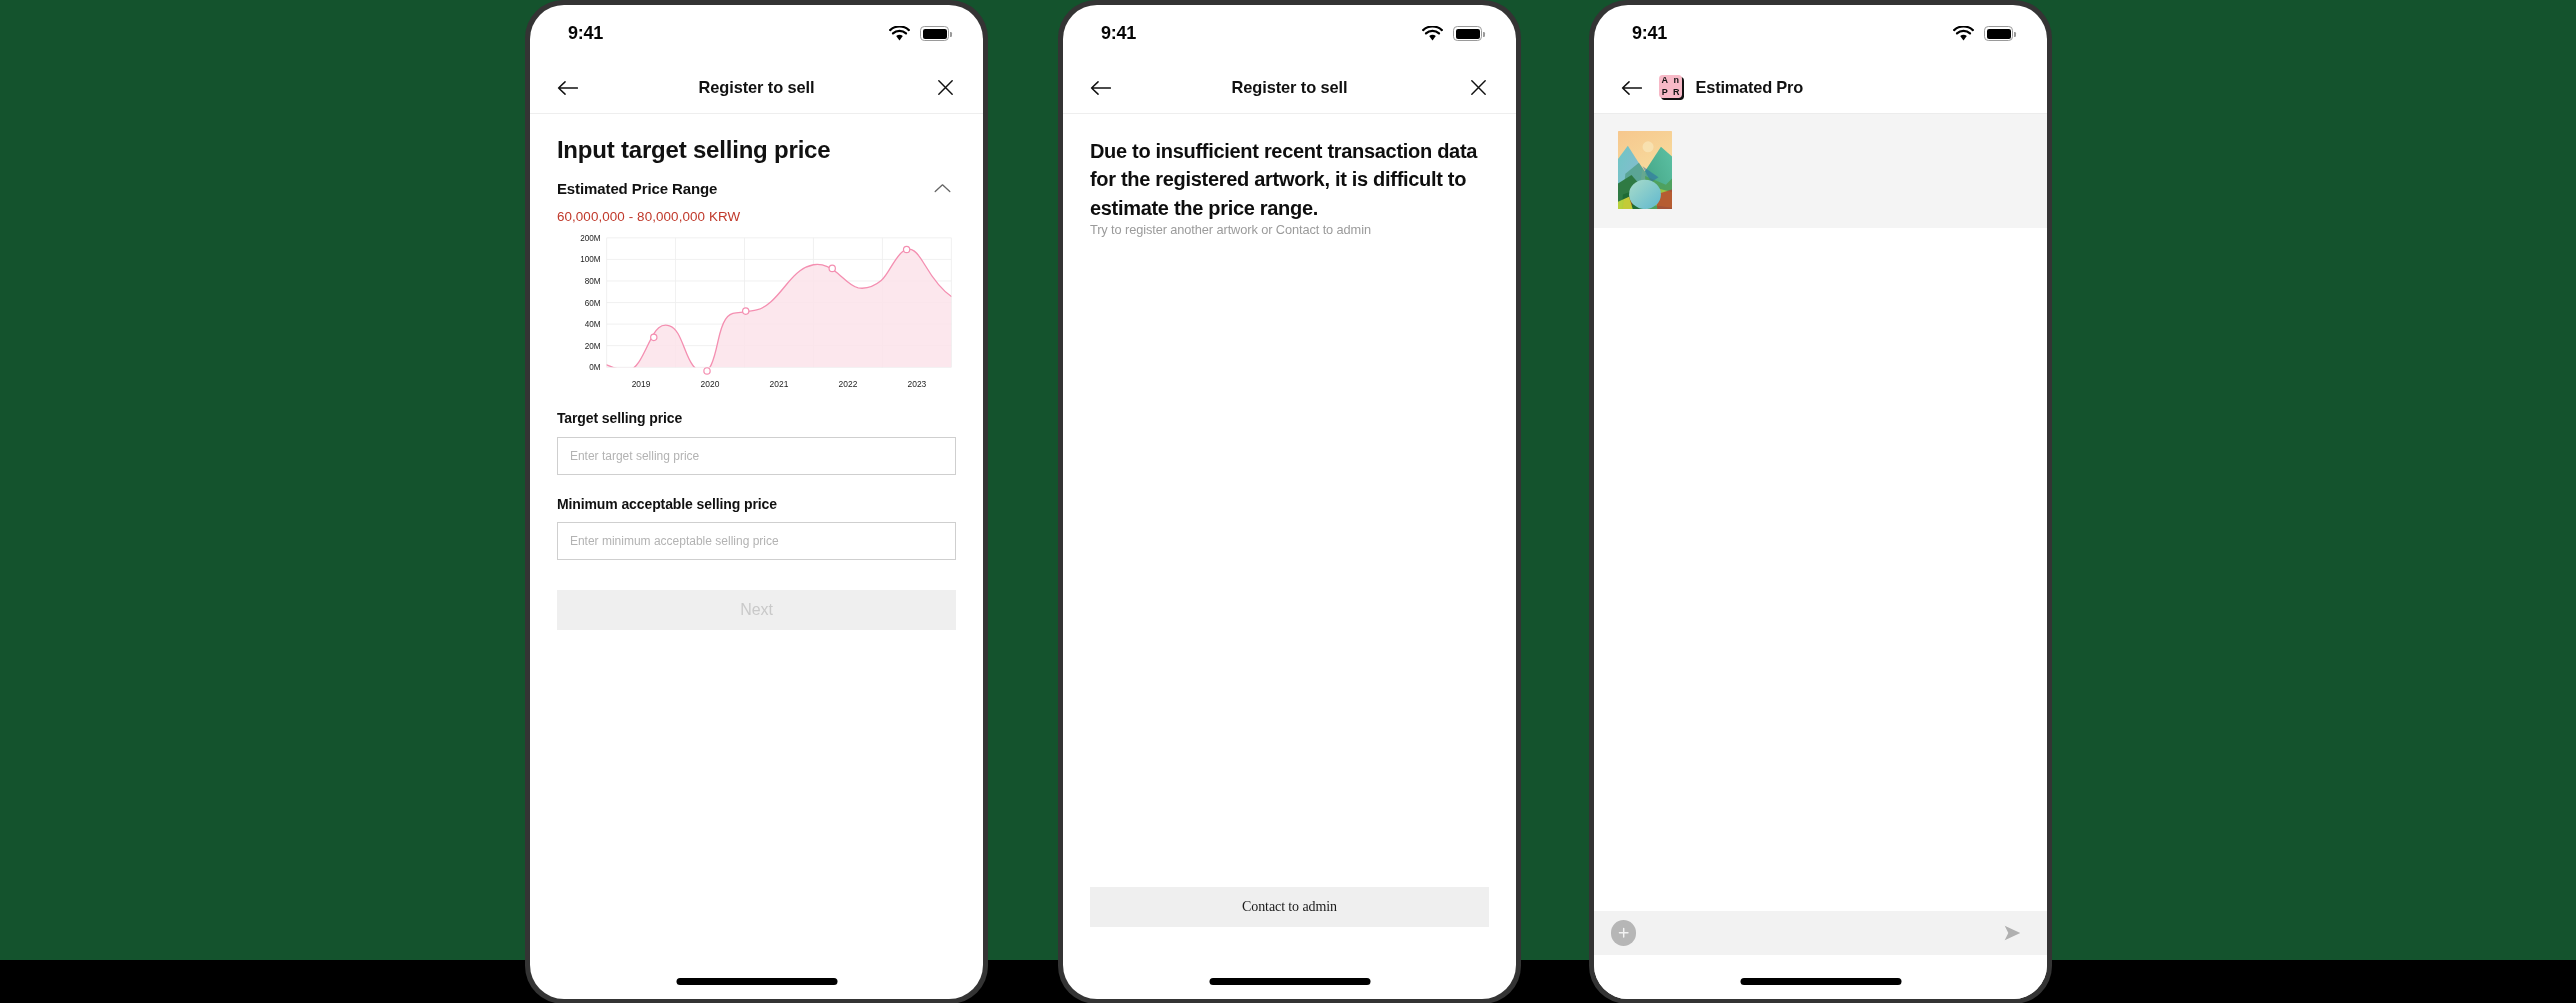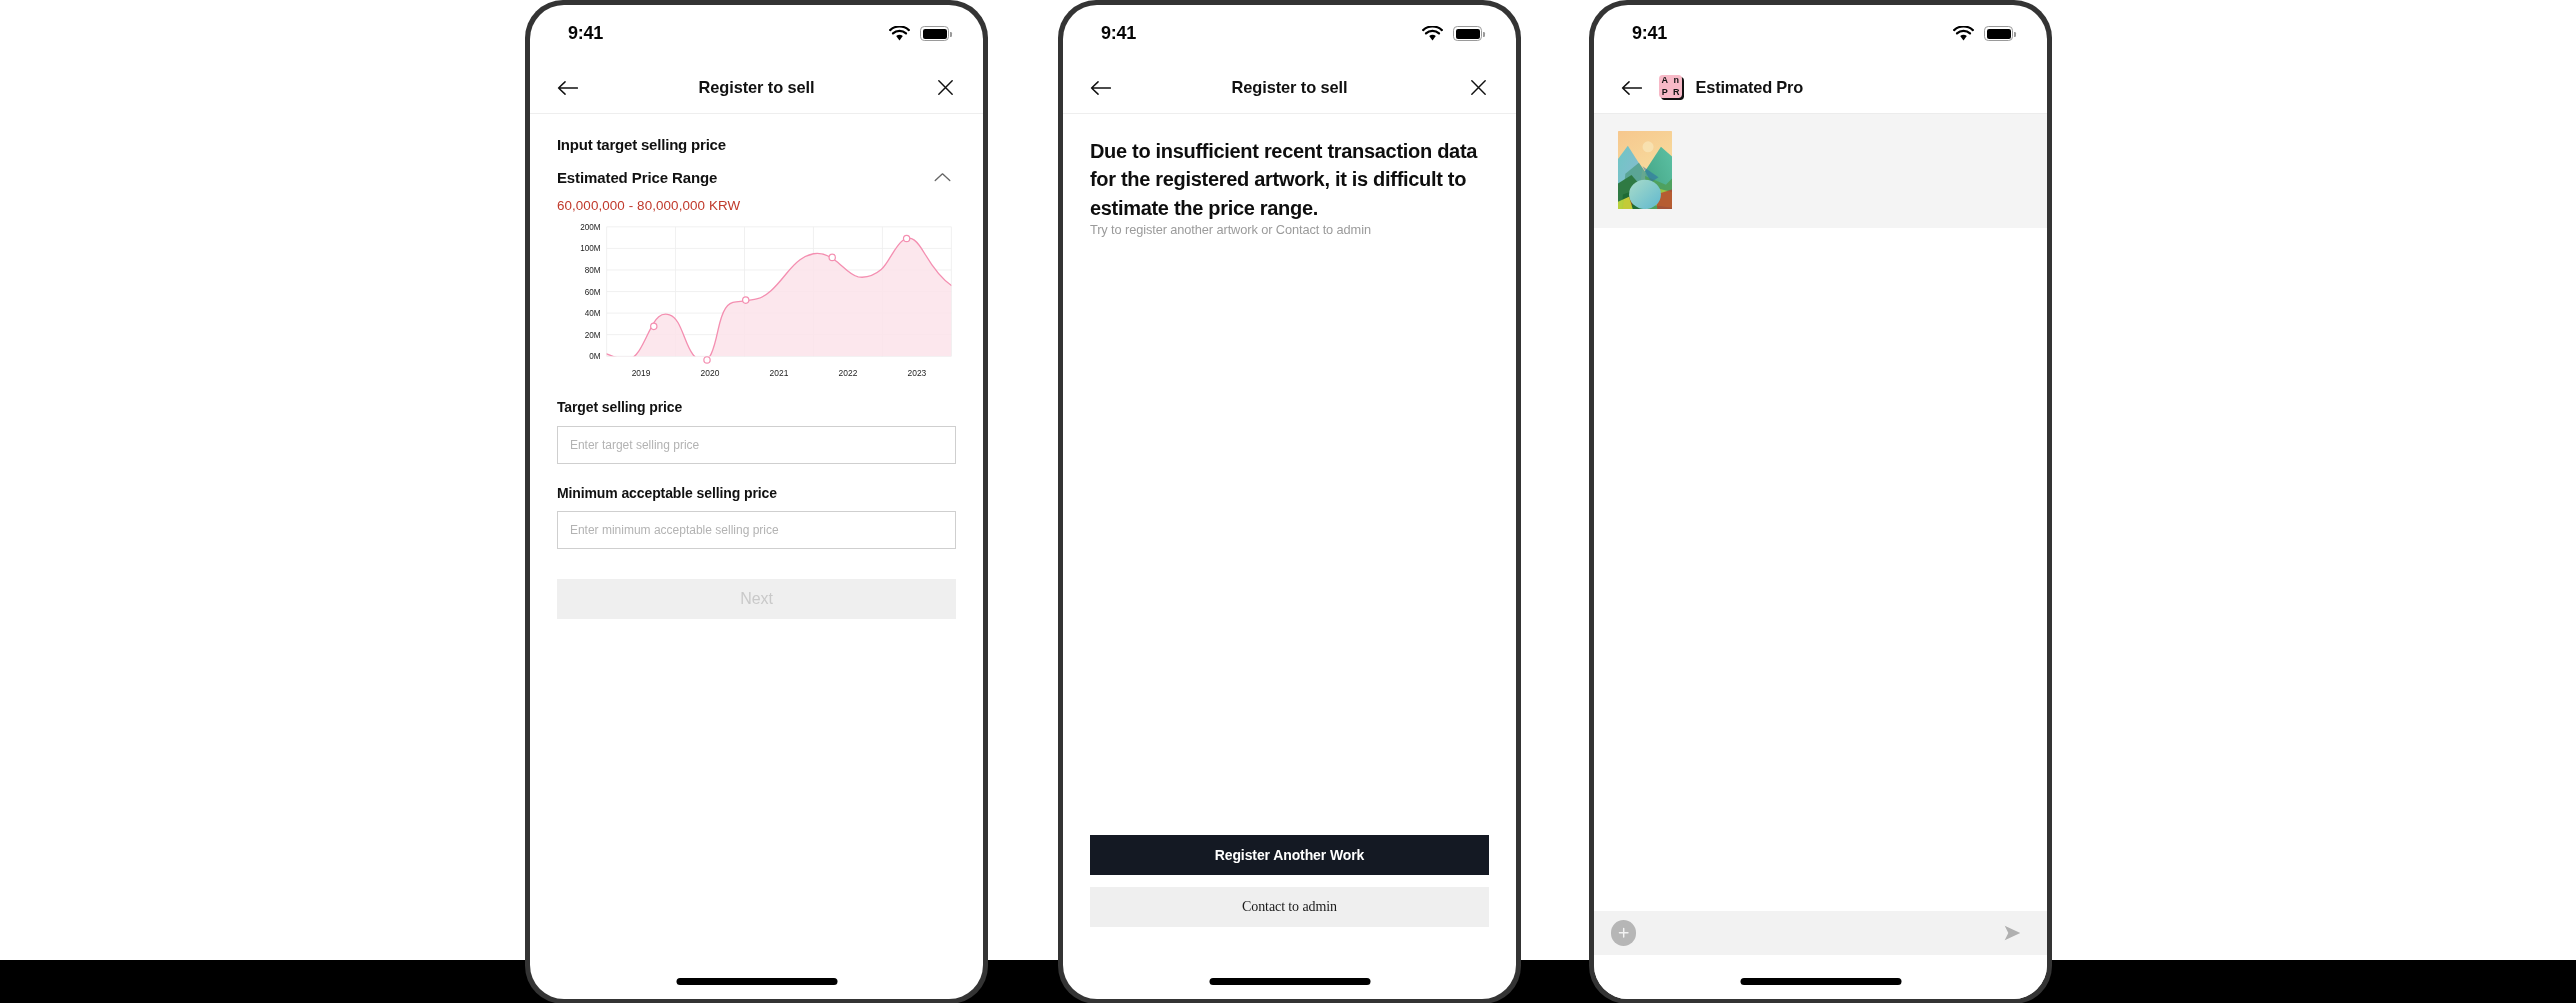--- a/index.html
+++ b/index.html
@@ -6,21 +6,21 @@
   * { box-sizing: border-box; margin: 0; padding: 0; }
   html, body {
     width: 2576px; height: 1004px;
     background: #000000;
     font-family: "Liberation Sans", sans-serif;
     overflow: hidden;
   }
   .stage {
     position: relative;
     width: 2576px; height: 960px;
-    background: #ffffff;
+    background: #14532d;
   }
 
   
   .phone {
     position: absolute;
     top: 0;
     width: 463px; height: 1004px;
     background: #343434;
     border-radius: 38px;
     padding: 4.9px;
@@ -109,21 +109,21 @@
   
   .body {
     flex: 1 1 auto;
     position: relative;
     overflow: hidden;
   }
 
   
   .p1-pad { padding: 22px 27px 0 27px; }
   .p1-h1 {
-    font-size: 15px;
+    font-size: 24px;
     font-weight: bold;
     color: #111111;
     letter-spacing: -0.2px;
     margin-bottom: 11.6px;
   }
   .p1-sub {
     font-size: 12.8px;
     line-height: 1.45;
     color: #9b9b9b;
     max-width: 298px;
@@ -530,21 +530,20 @@
         </div>
       </div>
 
       <div class="body">
         <div class="p2-pad">
           <div class="p2-headline">Due to insufficient recent transaction data for the registered artwork, it is difficult to estimate the price range.</div>
           <div class="p2-sub">Try to register another artwork or Contact to admin</div>
         </div>
 
         <div class="p2-actions">
-          <button class="btn-primary">Register Another Work</button>
           <button class="btn-secondary">Contact to admin</button>
         </div>
       </div>
 
       <div class="home-indicator"></div>
     </div>
   </div>
 
   <div class="phone" id="phone-3">
     <div class="screen">

